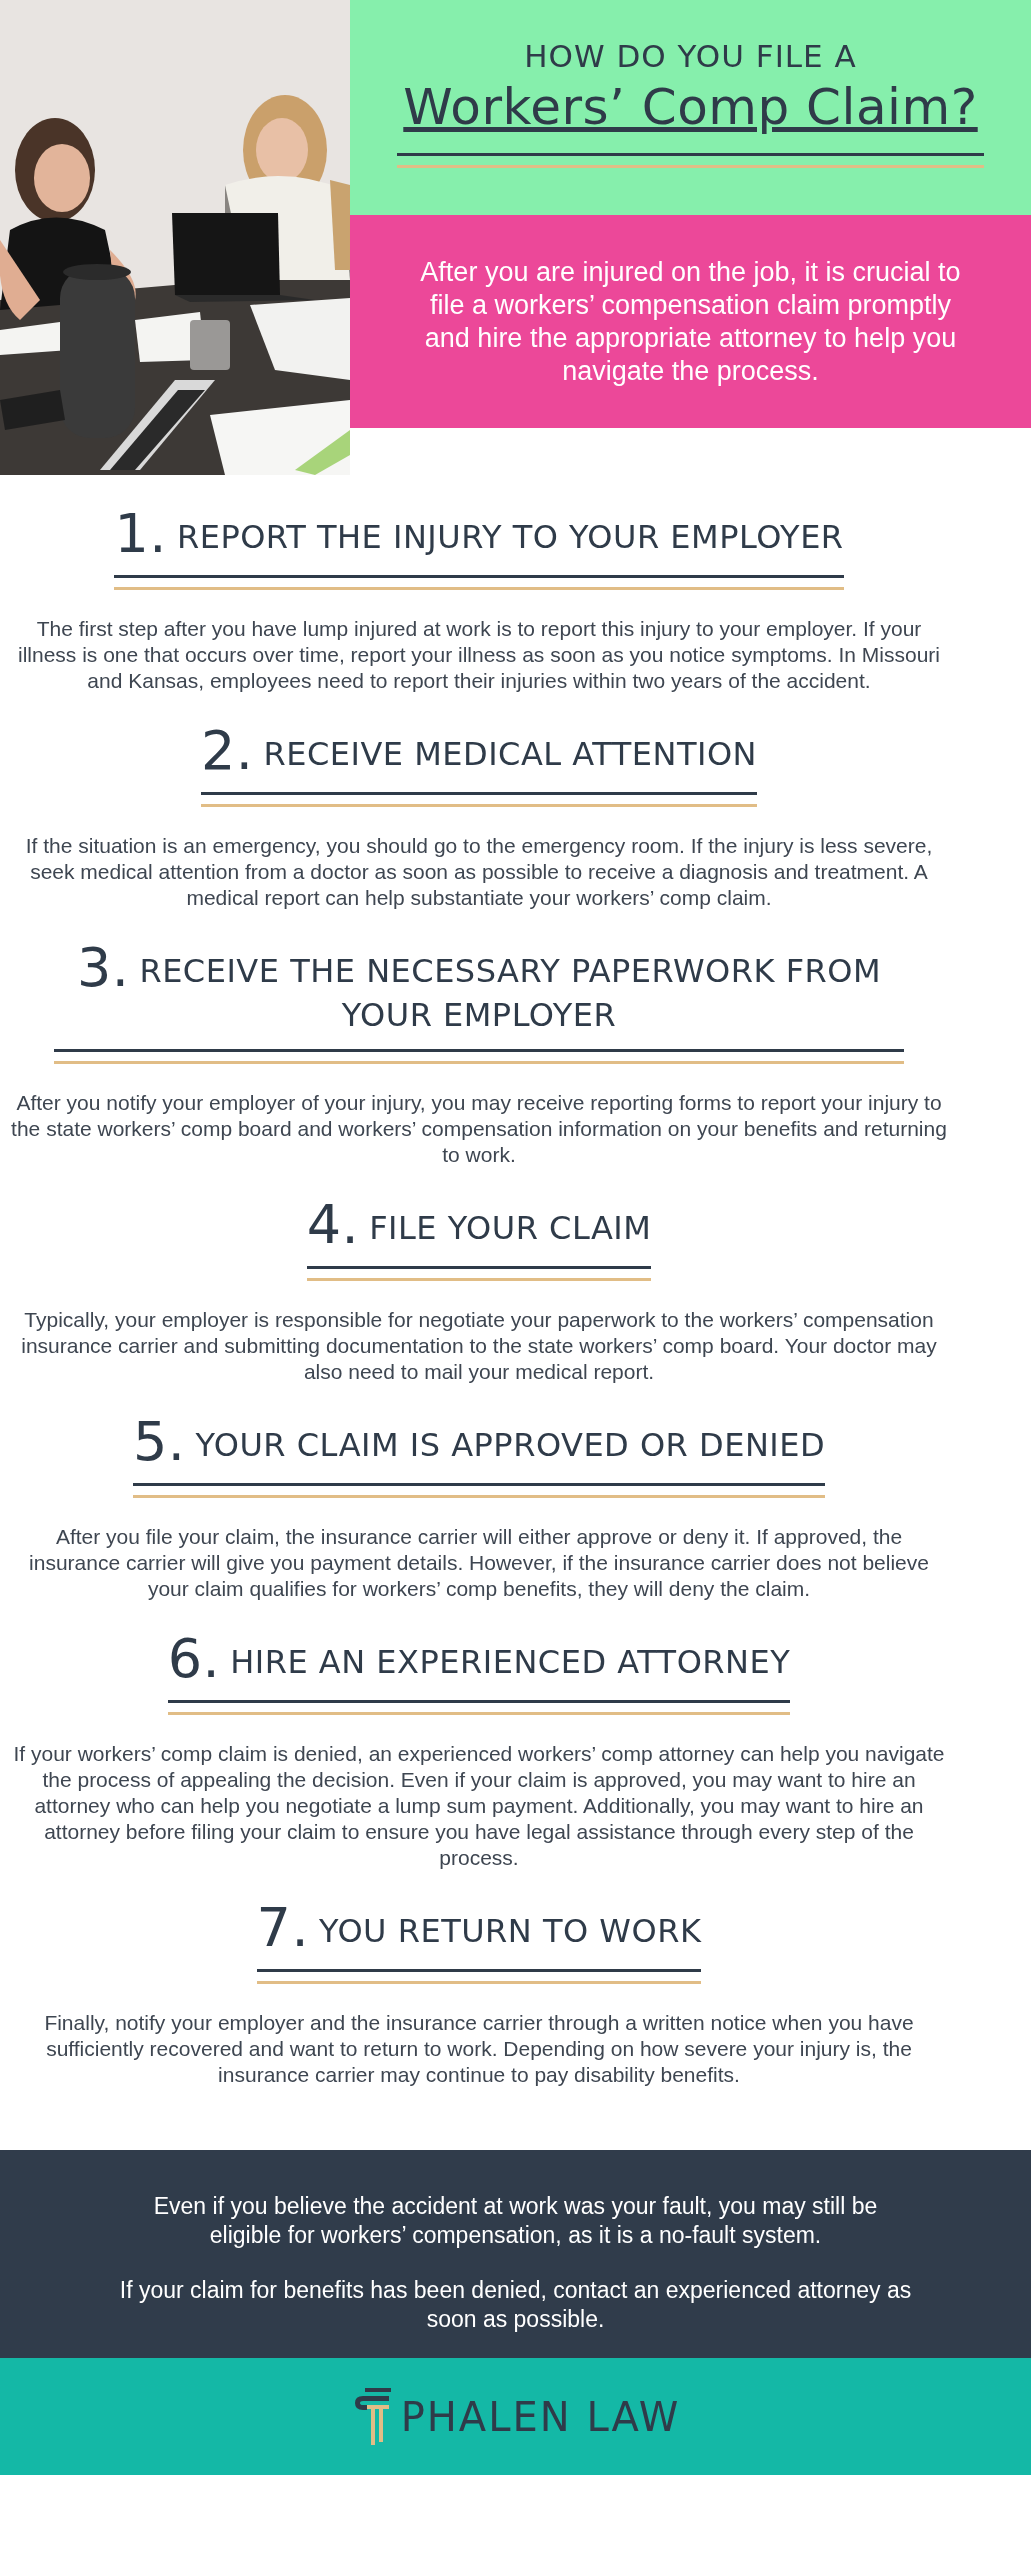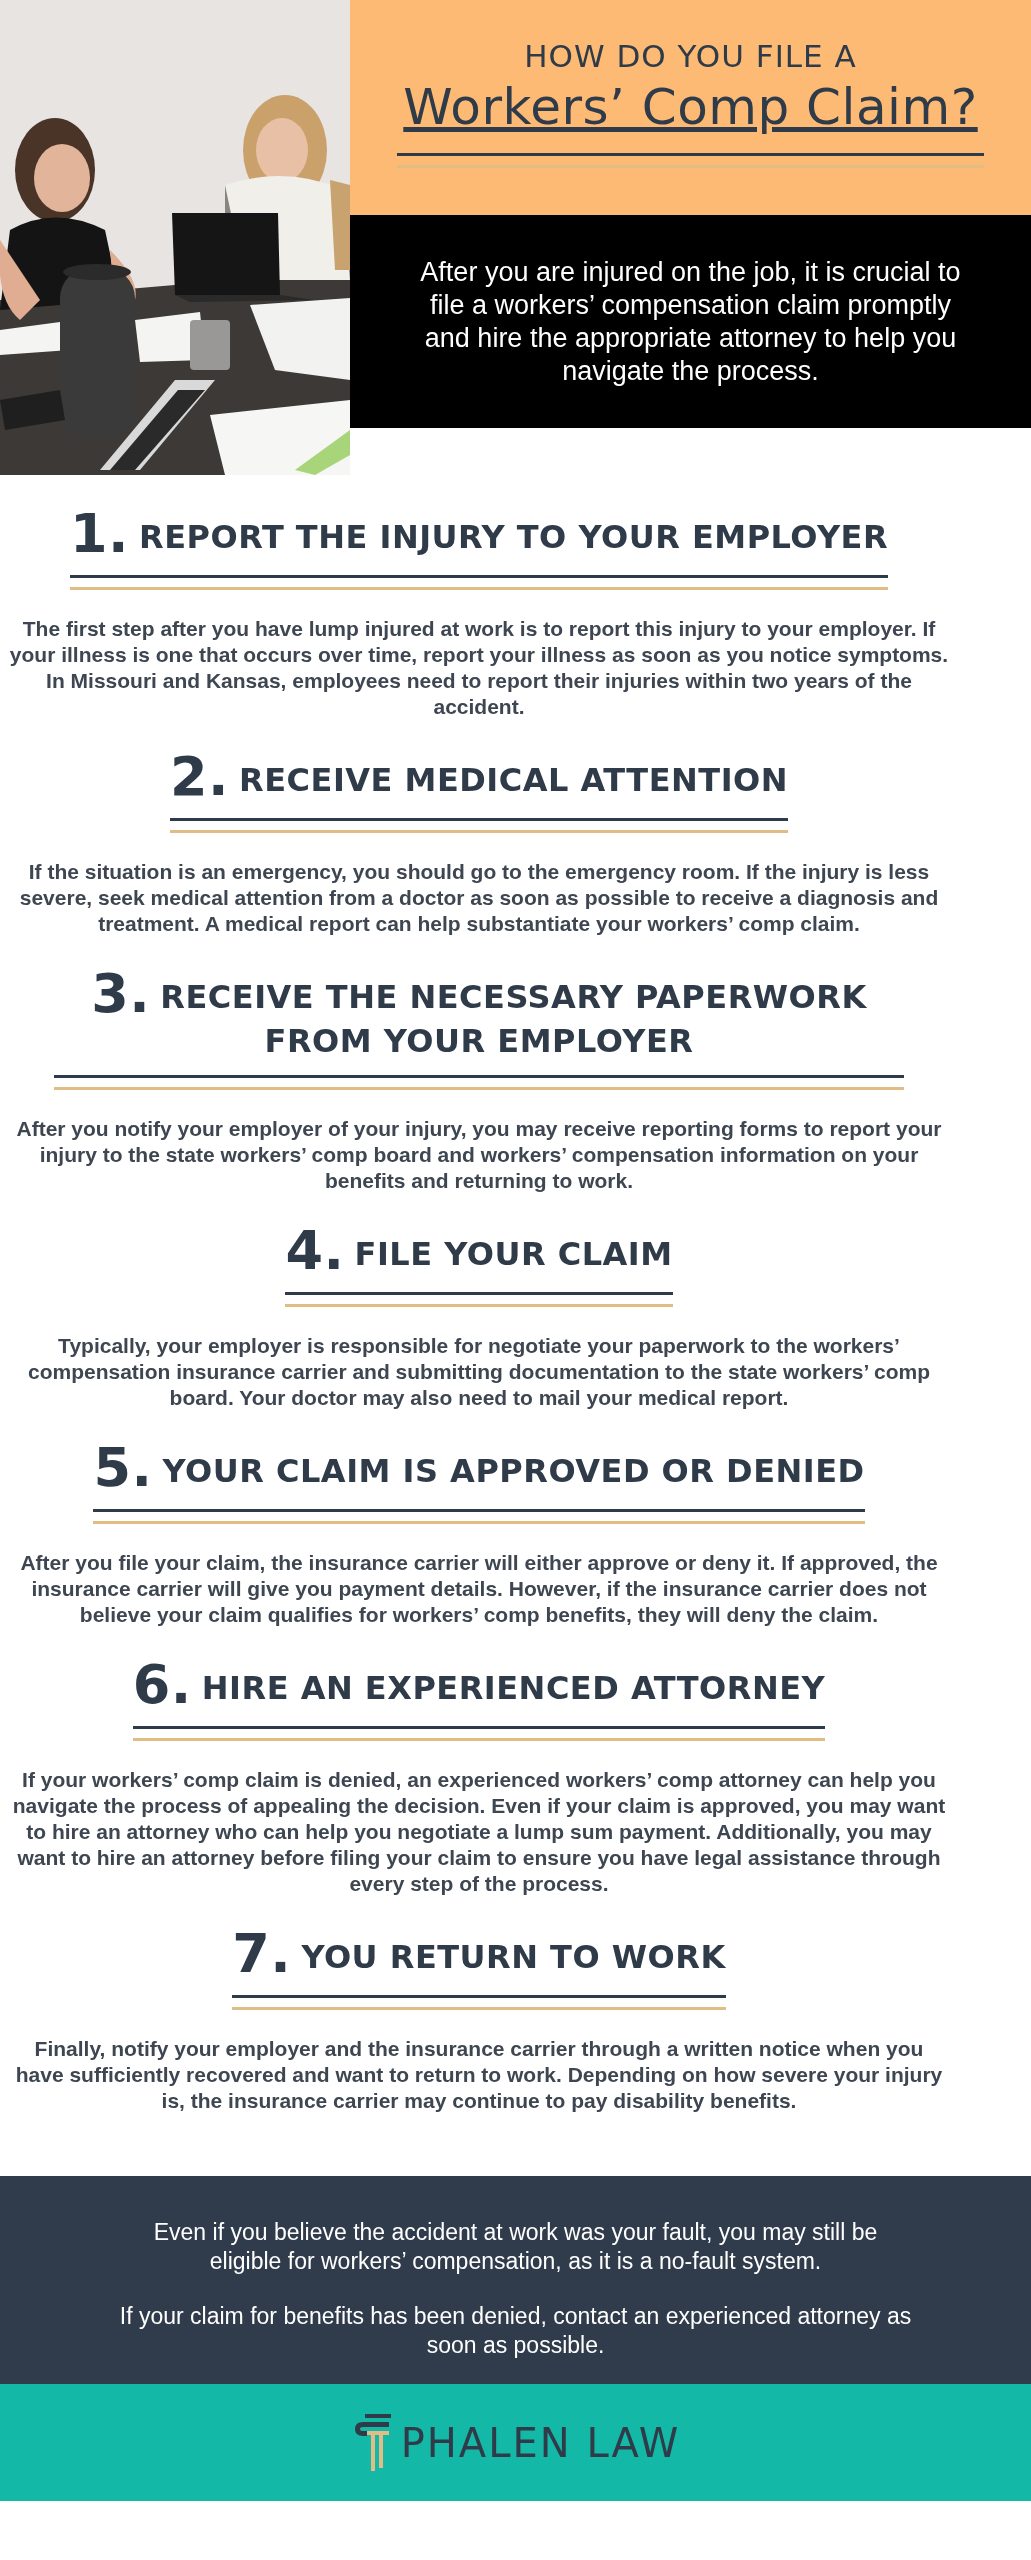--- a/index.html
+++ b/index.html
@@ -3,30 +3,30 @@
 <meta charset="utf-8">
 <style>
   * { margin:0; padding:0; box-sizing:border-box; }
   html, body { width:1031px; background:#ffffff; }
   body { font-family:"Liberation Sans", sans-serif; color:#2f3b49; }
 
   .hero { position:relative; width:1031px; height:475px; background:#ffffff; }
   .photo { position:absolute; left:0; top:0; width:350px; height:475px; overflow:hidden;
            background:linear-gradient(180deg,#e9e5e2 0%,#e6e1de 40%,#d9d4d0 55%,#3b3836 60%,#3a3633 100%); }
   .photo svg { position:absolute; left:0; top:0; width:350px; height:475px; }
-  .title-box { position:absolute; left:350px; top:0; width:681px; height:215px; background:#fdba74; text-align:center;padding-left:48px; }
+  .title-box { position:absolute; left:350px; top:0; width:681px; height:215px; background:#86efac; text-align:center;padding-left:48px; }
   .kicker { position:absolute; top:38px; left:0; width:100%; font-family:"DejaVu Sans", sans-serif; font-size:31px; letter-spacing:1px; color:#2f3b49; }
   .main-title { position:absolute; top:78px; left:0; width:100%; font-family:"DejaVu Sans", sans-serif; font-size:50px; color:#2f3b49; letter-spacing:0.5px;text-decoration:underline; }
   .tline-dark { position:absolute; left:47px; top:153px; width:587px; height:3px; background:#2f3b49; }
   .tline-gold { position:absolute; left:47px; top:165px; width:587px; height:3px; background:#e1bd86; }
-  .intro-box { position:absolute; left:350px; top:215px; width:681px; height:213px; background:#000000;
+  .intro-box { position:absolute; left:350px; top:215px; width:681px; height:213px; background:#ec4899;
                display:flex; align-items:center; justify-content:center; text-align:center; padding:0 55px; }
   .intro-text { color:#ffffff; font-size:27px; line-height:33px; font-family:"Liberation Sans", sans-serif; }
 
-  .steps { width:958px; padding-top:32px;font-weight:bold; }
+  .steps { width:958px; padding-top:32px; }
   .step { text-align:center; margin-bottom:30px; }
   .step-head { display:inline-block; padding:0; }
   .step-title { font-family:"DejaVu Sans", sans-serif; color:#2f3b49; font-size:32px; line-height:40px; letter-spacing:0.5px; }
   .step-num { font-size:54px; line-height:54px; margin-right:10px; vertical-align:-4px; }
   .rules { margin:14px auto 0; }
   .rule-dark { height:3px; background:#2f3b49; }
   .rule-gold { height:3px; background:#e1bd86; margin-top:9px; }
   .step-body { margin:26px auto 0; width:940px; font-size:21px; line-height:26px; color:#3e4651; font-family:"Liberation Sans", sans-serif; }
 
   .closing { width:1031px; height:208px; background:#303c4b; margin-top:62px; text-align:center; color:#ffffff;

